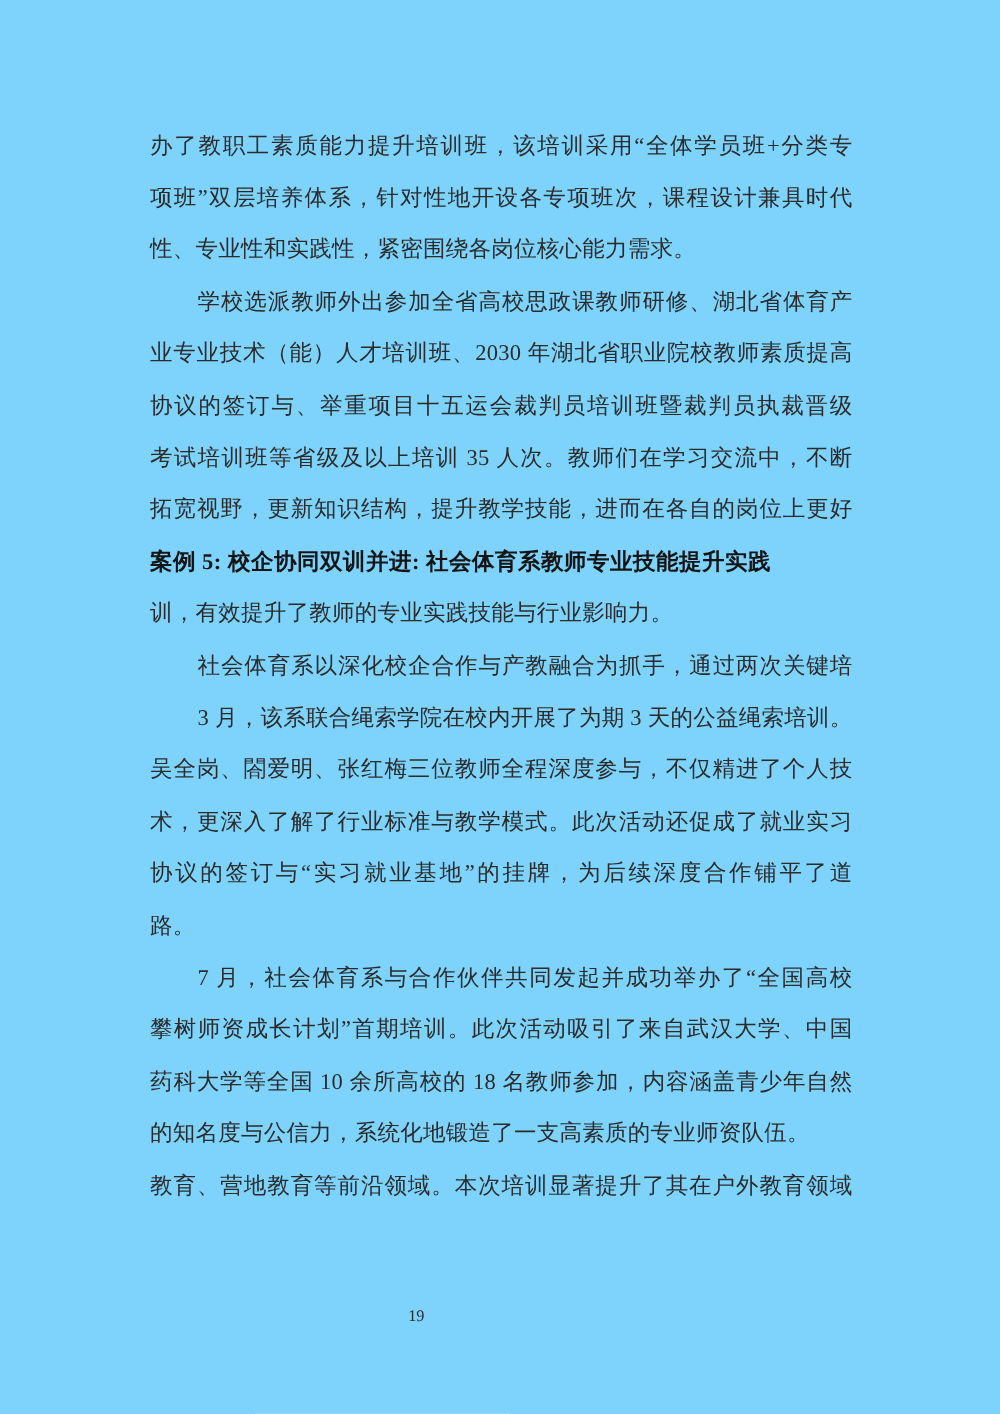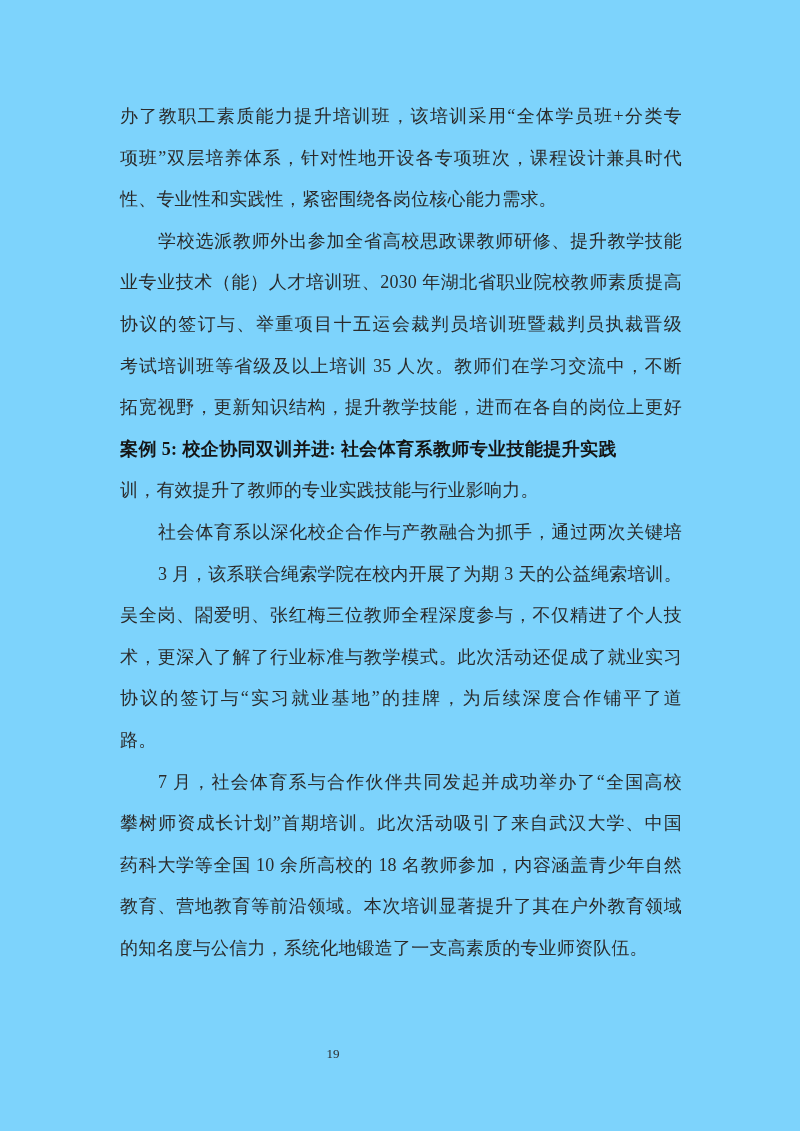--- a/index.html
+++ b/index.html
@@ -59,21 +59,21 @@
 
   <main class="doc">
 
     <section class="block">
       <div class="line">办了教职工素质能力提升培训班，该培训采用“全体学员班+分类专</div>
       <div class="line">项班”双层培养体系，针对性地开设各专项班次，课程设计兼具时代</div>
       <div class="line last">性、专业性和实践性，紧密围绕各岗位核心能力需求。</div>
     </section>
 
     <section class="block">
-      <div class="line indent">学校选派教师外出参加全省高校思政课教师研修、提升教学技能</div>
+      <div class="line indent">学校选派教师外出参加全省高校思政课教师研修、湖北省体育产</div>
       <div class="line">业专业技术（能）人才培训班、2030 年湖北省职业院校教师素质提高</div>
       <div class="line">协议的签订与、举重项目十五运会裁判员培训班暨裁判员执裁晋级</div>
       <div class="line">考试培训班等省级及以上培训 35 人次。教师们在学习交流中，不断</div>
       <div class="line">拓宽视野，更新知识结构，提升教学技能，进而在各自的岗位上更好</div>
     </section>
 
     <section class="block heading">
       <div class="line last">案例 5: 校企协同双训并进: 社会体育系教师专业技能提升实践</div>
     </section>
 
@@ -87,22 +87,22 @@
       <div class="line">吴全岗、閤爱明、张红梅三位教师全程深度参与，不仅精进了个人技</div>
       <div class="line">术，更深入了解了行业标准与教学模式。此次活动还促成了就业实习</div>
       <div class="line">协议的签订与“实习就业基地”的挂牌，为后续深度合作铺平了道</div>
       <div class="line last">路。</div>
     </section>
 
     <section class="block">
       <div class="line indent">7 月，社会体育系与合作伙伴共同发起并成功举办了“全国高校</div>
       <div class="line">攀树师资成长计划”首期培训。此次活动吸引了来自武汉大学、中国</div>
       <div class="line">药科大学等全国 10 余所高校的 18 名教师参加，内容涵盖青少年自然</div>
+      <div class="line last">的知名度与公信力，系统化地锻造了一支高素质的专业师资队伍。</div>
       <div class="line">教育、营地教育等前沿领域。本次培训显著提升了其在户外教育领域</div>
-      <div class="line last">的知名度与公信力，系统化地锻造了一支高素质的专业师资队伍。</div>
     </section>
 
   </main>
 
   <footer class="footer">
     <span class="pagenum">19</span>
   </footer>
 
 </div>
 

